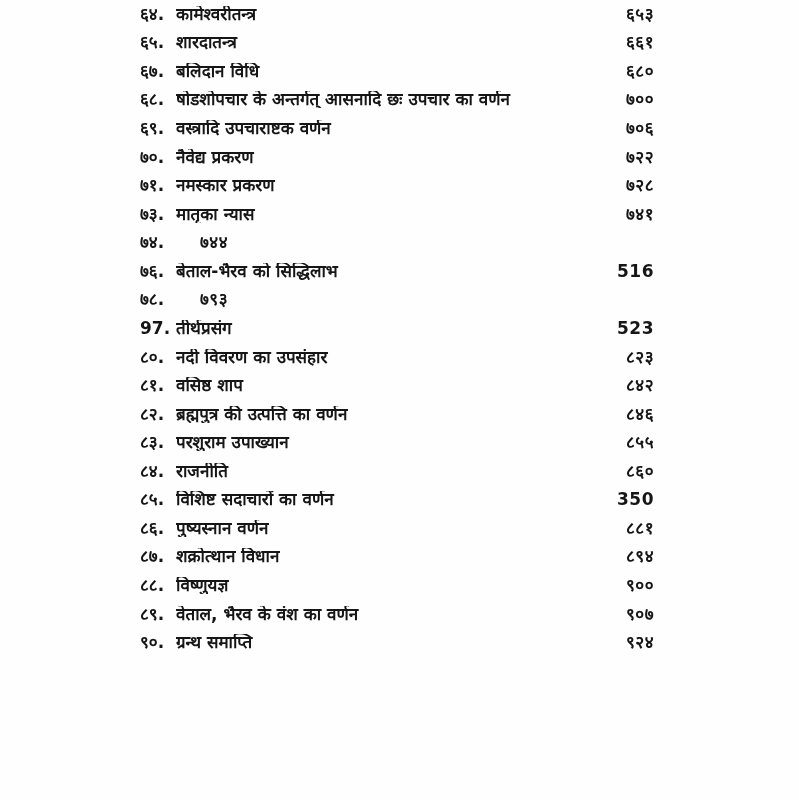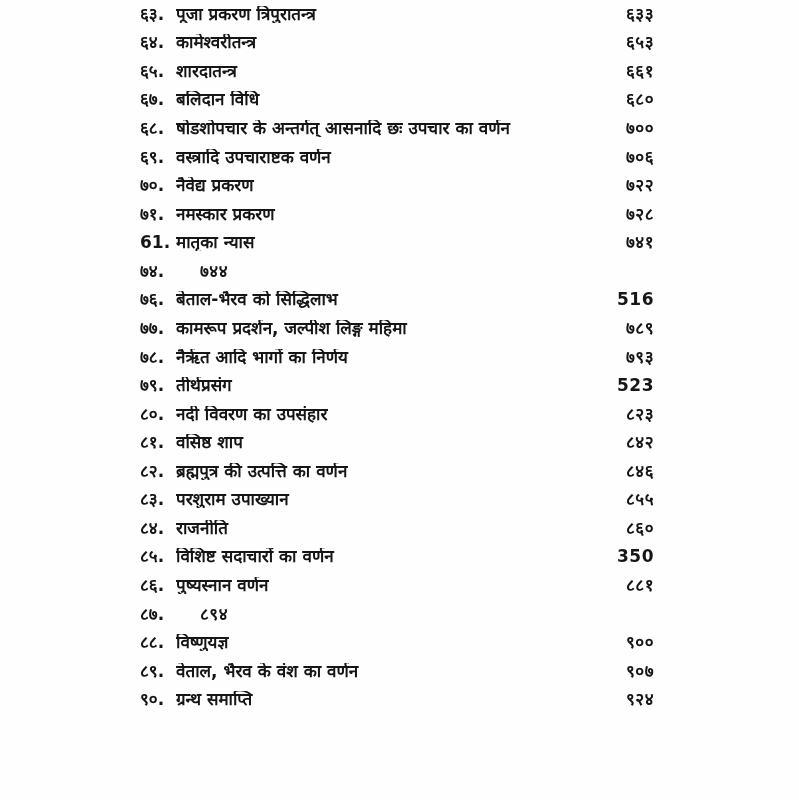--- a/index.html
+++ b/index.html
@@ -51,25 +51,20 @@
     flex: 0 0 52px;
     text-align: right;
     letter-spacing: 0.5px;
   }
 </style>
 </head>
 <body>
 
 <div class="page">
   <div class="toc" id="toc">
-  <div class="row">
-    <span class="num">६३.</span>
-    <span class="title">पूजा प्रकरण त्रिपुरातन्त्र</span>
-    <span class="pageno">६३३</span>
-  </div>
 
   <div class="row">
     <span class="num">६४.</span>
     <span class="title">कामेश्वरीतन्त्र</span>
     <span class="pageno">६५३</span>
   </div>
 
   <div class="row">
     <span class="num">६५.</span>
     <span class="title">शारदातन्त्र</span>
@@ -102,51 +97,45 @@
   </div>
 
   <div class="row">
     <span class="num">७१.</span>
     <span class="title">नमस्कार प्रकरण</span>
     <span class="pageno">७२८</span>
   </div>
 
 
   <div class="row">
-    <span class="num">61.</span>
+    <span class="num">७३.</span>
     <span class="title">मातृका न्यास</span>
     <span class="pageno">७४१</span>
   </div>
 
   <div class="row">
     <span class="num">७४.</span>
     <span class="pageno">७४४</span>
   </div>
 
 
   <div class="row">
     <span class="num">७६.</span>
     <span class="title">बेताल-भैरव को सिद्धिलाभ</span>
     <span class="pageno">516</span>
   </div>
 
-  <div class="row">
-    <span class="num">७७.</span>
-    <span class="title">कामरूप प्रदर्शन, जल्पीश लिङ्ग महिमा</span>
-    <span class="pageno">७८९</span>
-  </div>
 
   <div class="row">
     <span class="num">७८.</span>
-    <span class="title">नैर्ऋत आदि भागों का निर्णय</span>
     <span class="pageno">७९३</span>
   </div>
 
   <div class="row">
-    <span class="num">७९.</span>
+    <span class="num">97.</span>
     <span class="title">तीर्थप्रसंग</span>
     <span class="pageno">523</span>
   </div>
 
   <div class="row">
     <span class="num">८०.</span>
     <span class="title">नदी विवरण का उपसंहार</span>
     <span class="pageno">८२३</span>
   </div>
 
@@ -181,20 +170,21 @@
   </div>
 
   <div class="row">
     <span class="num">८६.</span>
     <span class="title">पुष्यस्नान वर्णन</span>
     <span class="pageno">८८१</span>
   </div>
 
   <div class="row">
     <span class="num">८७.</span>
+    <span class="title">शक्रोत्थान विधान</span>
     <span class="pageno">८९४</span>
   </div>
 
   <div class="row">
     <span class="num">८८.</span>
     <span class="title">विष्णुयज्ञ</span>
     <span class="pageno">९००</span>
   </div>
 
   <div class="row">

